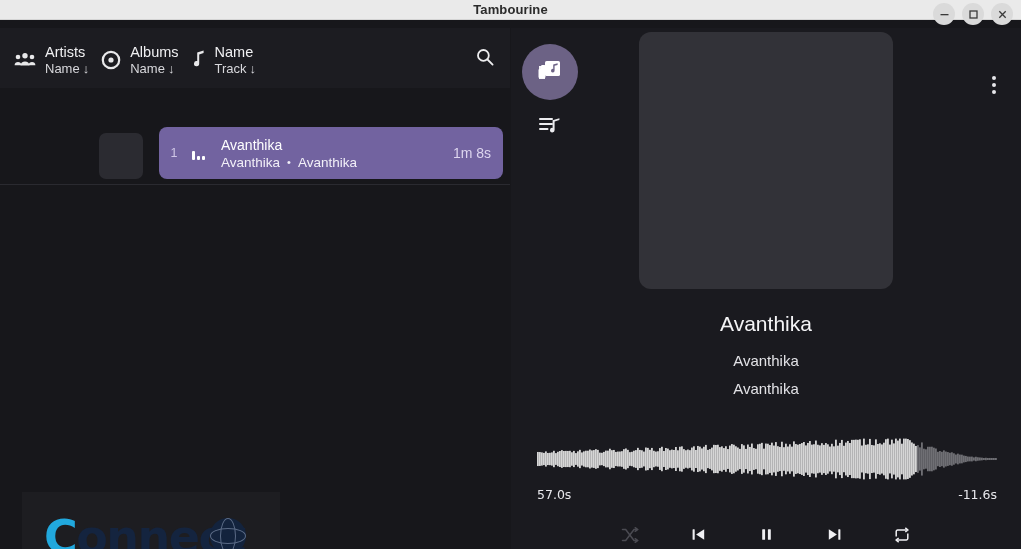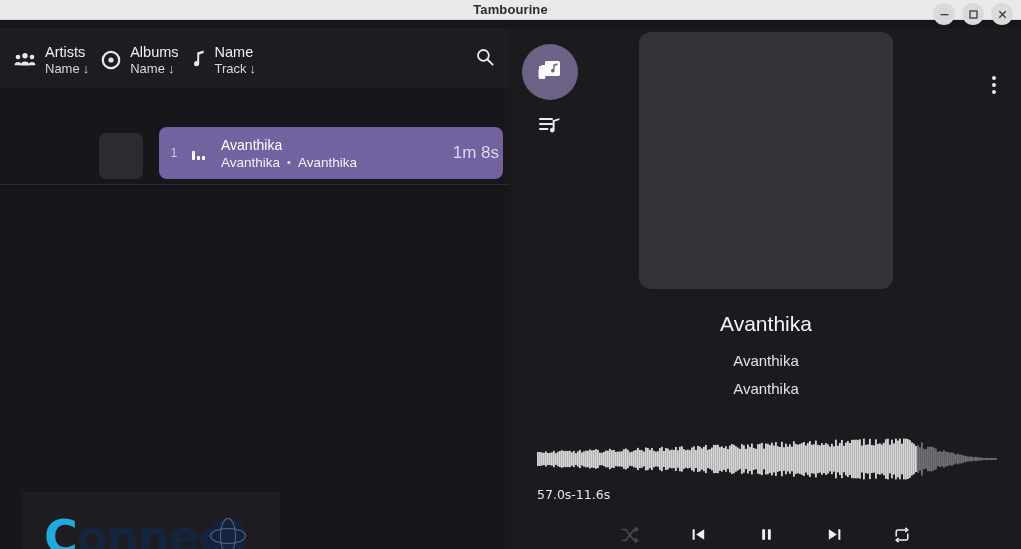--- a/index.html
+++ b/index.html
@@ -107,21 +107,21 @@
     gap: 2px; margin: 0 4px 0 2px;
   }
   .eq-bar { width: 3px; background: #ffffff; border-radius: 1px; }
   .eq-bar.b1 { height: 9px; }
   .eq-bar.b2 { height: 4px; }
   .eq-bar.b3 { height: 4px; }
   .track-meta { flex: 1; display: flex; flex-direction: column; gap: 2px; margin-left: 8px; }
   .track-title { font-size: 14px; color: #ffffff; }
   .track-sub { font-size: 13.5px; color: #f2f0f8; display: flex; align-items: center; gap: 7px; }
   .dot-sep { font-size: 11px; color: #f2f0f8; }
-  .track-dur { font-size: 17px; color: #ddd6ef; margin-right: 4px; }
+  .track-dur { font-size: 14px; color: #ddd6ef; margin-right: 12px; }
   .list-divider {
     position: absolute; left: 0; top: 96px;
     width: 510px; height: 1px;
     background: #2a2a30;
   }
 
   
   .watermark {
     position: absolute; left: 22px; top: 404px;
     width: 258px; height: 96px;
@@ -196,21 +196,21 @@
 
   
   .wave-wrap {
     position: absolute; left: 26px; top: 410px;
     width: 460px; height: 42px;
   }
   .wave-wrap svg { display: block; width: 460px; height: 42px; }
   .time-row {
     position: absolute; left: 26px; top: 459px;
     width: 460px;
-    display: flex; justify-content: flex-start;
+    display: flex; justify-content: space-between;
   }
   .time-elapsed, .time-remaining {
     font-size: 12.5px; color: #e8e8ec;
     font-family: "DejaVu Sans", sans-serif;
   }
 
   
   .controls {
     position: absolute; left: 0; top: 492px;
     width: 510px; height: 29px;

